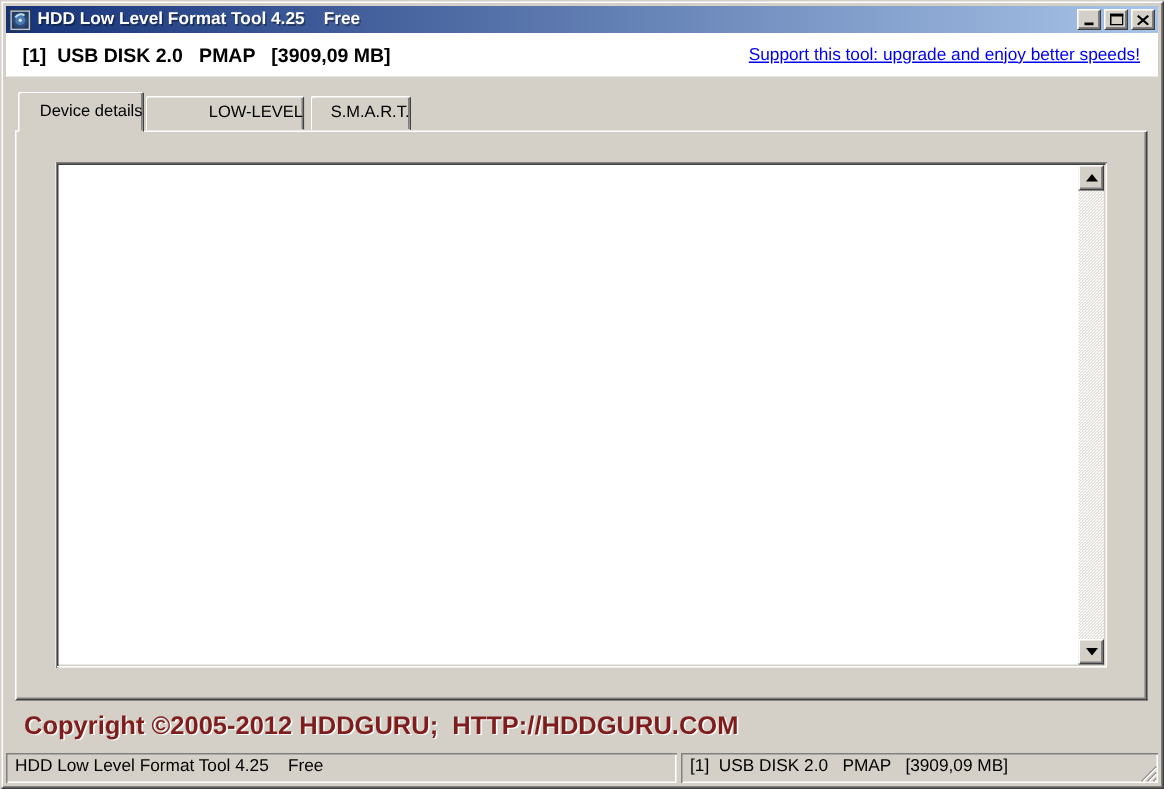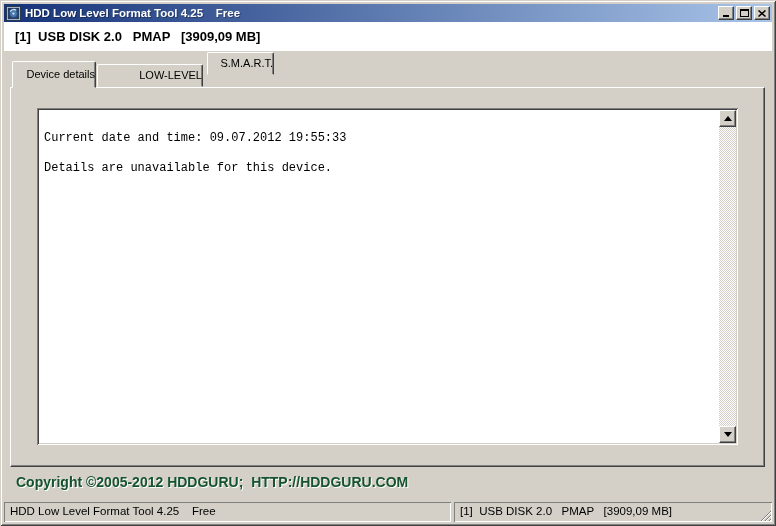--- a/index.html
+++ b/index.html
@@ -30,21 +30,21 @@
   .device-info { font-weight:bold; font-size:13px; color:#000; }
   .support-link { font-size:11.5px; color:#0000ee; text-decoration:underline; cursor:pointer; }
 
   
   .tab { position:absolute; background:#d4d0c8; font-size:11px; color:#000; text-align:right;
     border:1px solid; border-color:#fff #404040 #d4d0c8 #fff;
     box-shadow:inset -1px 0 0 #808080;
     border-top-left-radius:2px; border-top-right-radius:2px; cursor:default; }
   .tab-active { left:12px; top:61px; width:84px; height:27px; line-height:24px; z-index:3; }
   .tab-2 { left:97px; top:64px; width:106px; height:23px; line-height:21px; z-index:1; }
-  .tab-3 { left:207px; top:52px; width:67px; height:23px; line-height:21px; z-index:1; }
+  .tab-3 { left:207px; top:64px; width:67px; height:23px; line-height:21px; z-index:1; }
 
   
   .tabpanel { position:absolute; left:10px; top:87px; width:755px; height:380px; background:#d4d0c8;
     border:1px solid; border-color:#fff #404040 #404040 #fff;
     box-shadow:inset -1px -1px 0 #808080; z-index:2; }
 
   
   .console { position:absolute; left:26px; top:20px; width:701px; height:337px; background:#fff;
     box-shadow: inset 1px 1px 0 #808080, inset -1px -1px 0 #fff,
                 inset 2px 2px 0 #404040, inset -2px -2px 0 #d4d0c8; }
@@ -63,22 +63,22 @@
     border:1px solid; border-color:#fff #404040 #404040 #fff;
     box-shadow:inset -1px -1px 0 #808080;
     display:flex; align-items:center; justify-content:center; }
   .sb-up { top:0; } .sb-down { bottom:0; }
   .tri-up { width:0; height:0; border-left:4px solid transparent; border-right:4px solid transparent;
     border-bottom:5px solid #000; }
   .tri-down { width:0; height:0; border-left:4px solid transparent; border-right:4px solid transparent;
     border-top:5px solid #000; }
 
   
-  .copyright { position:absolute; left:16px; top:474px; font-weight:bold; font-size:14px;
-    color:#14532d; text-shadow:1px 1px 0 #ffffff; white-space:pre; }
+  .copyright { position:absolute; left:16px; top:474px; font-weight:bold; font-size:17px;
+    color:#7f1d1d; text-shadow:1px 1px 0 #ffffff; white-space:pre; }
 
   
   .statusbar { position:absolute; left:4px; right:4px; bottom:4px; height:22px; background:#d4d0c8; }
   .sb-panel { position:absolute; top:2px; bottom:0; background:#d4d0c8; font-size:11.5px; color:#000;
     line-height:19px; padding-left:6px; overflow:hidden;
     box-shadow: inset 1px 1px 0 #808080, inset -1px -1px 0 #fff; }
   .sb-left { left:0; width:447px; }
   .sb-right { left:450px; right:0; }
   .grip { position:absolute; right:1px; bottom:1px; width:13px; height:13px; cursor:nwse-resize; }
 </style>
@@ -112,32 +112,31 @@
     <span class="cap-btn">
       <svg width="8" height="7" viewBox="0 0 8 7">
         <path d="M0.5 0.5 L7.5 6.5 M7.5 0.5 L0.5 6.5" stroke="#000" stroke-width="1.5"></path>
       </svg>
     </span>
   </span>
 </div>
 
 <div class="infobar">
   <span class="device-info pre">[1]  USB DISK 2.0   PMAP   [3909,09 MB]</span>
+  <span class="support-link">Support this tool: upgrade and enjoy better speeds!</span>
 </div>
 
 <div class="tab tab-active">Device details</div>
 <div class="tab tab-2">LOW-LEVEL FORMAT</div>
 <div class="tab tab-3">S.M.A.R.T.</div>
 
 <div class="tabpanel">
   <div class="console">
     <div class="console-text">
-      <div class="console-line">Current date and time: 09.07.2012 19:55:33</div>
       <div class="console-line"></div>
-      <div class="console-line">Details are unavailable for this device.</div>
     </div>
     <div class="vscroll">
       <span class="sb-btn sb-up">
         <span class="tri-up"></span>
       </span>
       <span class="sb-btn sb-down">
         <span class="tri-down"></span>
       </span>
     </div>
   </div>

